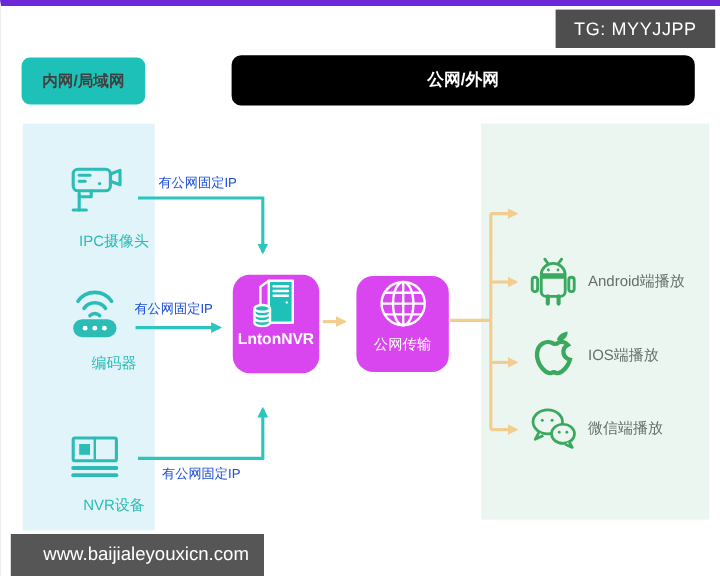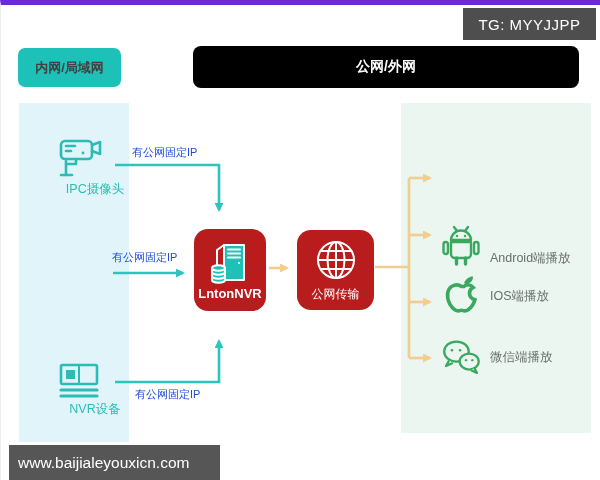--- a/index.html
+++ b/index.html
@@ -19,36 +19,36 @@
     left:17px;top:43px;width:103px;height:39px;background:#1dc1b8;border-radius:7px;
     color:#404040;font-size:13px;font-weight:bold;display:flex;align-items:center;justify-content:center;
   }
   .hdr-public{
     left:192px;top:41px;width:386px;height:42px;background:#000000;border-radius:8px;
     color:#fff;font-size:14px;font-weight:bold;display:flex;align-items:center;justify-content:center;
   }
   .panel-left{left:18px;top:98px;width:110px;height:339px;background:#e1f4f9;}
   .panel-right{left:400px;top:98px;width:190px;height:330px;background:#eaf6ef;}
   .device{left:28px;width:100px;display:flex;flex-direction:column;align-items:center;}
-  .device .dev-label{color:#2bbdb5;font-size:12.5px;margin-top:0;white-space:nowrap;padding-left:32px;}
+  .device .dev-label{color:#2bbdb5;font-size:12.5px;margin-top:12px;white-space:nowrap;padding-left:32px;}
   .linklabel{color:#1d4ed8;font-size:11px;white-space:nowrap;}
   .teal-box{
-    background:#b91c1c;border-radius:14px;color:#fff;display:flex;flex-direction:column;
-    align-items:center;justify-content:center;
+    background:#d946ef;border-radius:14px;color:#fff;display:flex;flex-direction:column;
+    align-items:center;
   }
   .nvr-box{left:193px;top:224px;width:72px;height:82px;}
   .nvr-box .box-label{font-size:13px;font-weight:bold;margin-top:2px;}
   .transfer-box{left:296px;top:225px;width:77px;height:80px;}
   .transfer-box .box-label{font-size:12px;margin-top:3px;}
   .client{display:flex;align-items:center;gap:9px;left:440px;}
   .client .client-label{color:#68706b;font-size:12.5px;white-space:nowrap;}
   .client .cicon{width:40px;display:flex;align-items:center;justify-content:center;}
   .footer{
     left:8px;top:440px;width:211px;height:35px;background:#565656;color:#fff;
-    font-size:15.5px;display:flex;align-items:center;padding-left:9px;box-sizing:border-box;
+    font-size:15.5px;display:flex;align-items:center;padding-left:27px;box-sizing:border-box;
   }
   svg{display:block;}
   .overlay{left:0;top:0;pointer-events:none;}
 </style>
 </head>
 <body>
 
 <div class="canvas">
 
   <div class="abs badge">
@@ -99,20 +99,36 @@
         <path d="M12,17 H17"></path>
         <circle cx="29" cy="19" r="1.4" fill="#2bbdb5" stroke="none"></circle>
         <path d="M22,25 V30 H12"></path>
         <path d="M12,27 V41"></path>
         <path d="M7,41 H18"></path>
       </svg>
     </span>
     <span class="dev-label">IPC摄像头</span>
   </div>
 
+  <div class="abs device" style="top:233px;">
+    <span>
+      <svg width="46" height="45" viewBox="0 0 46 45">
+        <g fill="none" stroke="#2bbdb5" stroke-width="3" stroke-linecap="round">
+          <path d="M9,13 a17,17 0 0 1 28,0"></path>
+          <path d="M14,19 a11,11 0 0 1 18,0"></path>
+          <path d="M19,25 a5.5,5.5 0 0 1 8,0"></path>
+        </g>
+        <rect x="5" y="28" width="36" height="15" rx="7.5" fill="#2bbdb5"></rect>
+        <circle cx="15" cy="35.5" r="2" fill="#ffffff"></circle>
+        <circle cx="23" cy="35.5" r="2" fill="#ffffff"></circle>
+        <circle cx="31" cy="35.5" r="2" fill="#ffffff"></circle>
+      </svg>
+    </span>
+    <span class="dev-label">编码器</span>
+  </div>
 
   <div class="abs device" style="top:356px;">
     <span>
       <svg width="44" height="40" viewBox="0 0 44 40" fill="none" stroke="#2bbdb5" stroke-width="2.6" stroke-linecap="round">
         <rect x="4" y="4" width="36" height="19" rx="1.5"></rect>
         <rect x="9" y="9" width="9" height="9" fill="#2bbdb5" stroke="none"></rect>
         <path d="M22,4 V23" stroke-width="2"></path>
         <path d="M4,29 H40" stroke-width="3.2"></path>
         <path d="M4,35 H40" stroke-width="3.2"></path>
       </svg>
@@ -152,21 +168,21 @@
         <path d="M23,5 V41"></path>
         <path d="M5,23 H41"></path>
         <path d="M7.5,14 H38.5"></path>
         <path d="M7.5,32 H38.5"></path>
       </svg>
     </span>
     <span class="box-label">公网传输</span>
   </div>
 
 
-  <div class="abs client" style="top:218px;align-items:flex-end;">
+  <div class="abs client" style="top:207px;">
     <span class="cicon">
       <svg width="40" height="44" viewBox="0 0 40 44" fill="none" stroke="#3aa85f" stroke-width="2.4" stroke-linecap="round" stroke-linejoin="round">
         <path d="M13,4 L16,8"></path>
         <path d="M27,4 L24,8"></path>
         <path d="M10,17 a10,9.5 0 0 1 20,0 Z"></path>
         <circle cx="16" cy="13" r="1.2" fill="#3aa85f" stroke="none"></circle>
         <circle cx="24" cy="13" r="1.2" fill="#3aa85f" stroke="none"></circle>
         <path d="M10,19 H30 V31 a4,4 0 0 1 -4,4 H14 a4,4 0 0 1 -4,-4 Z"></path>
         <rect x="2.5" y="19" width="4.5" height="12" rx="2.2"></rect>
         <rect x="33" y="19" width="4.5" height="12" rx="2.2"></rect>

